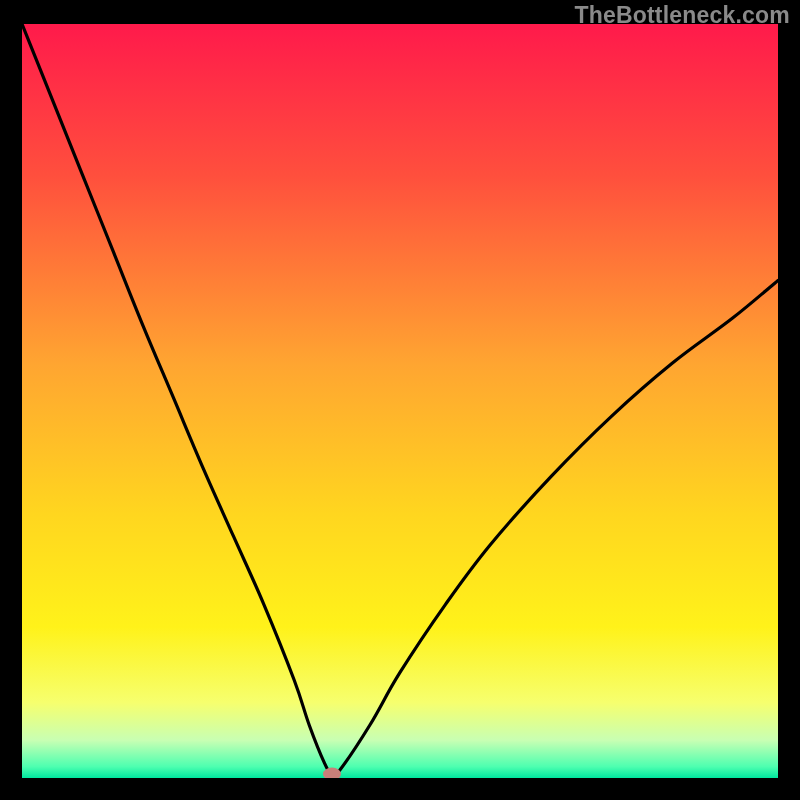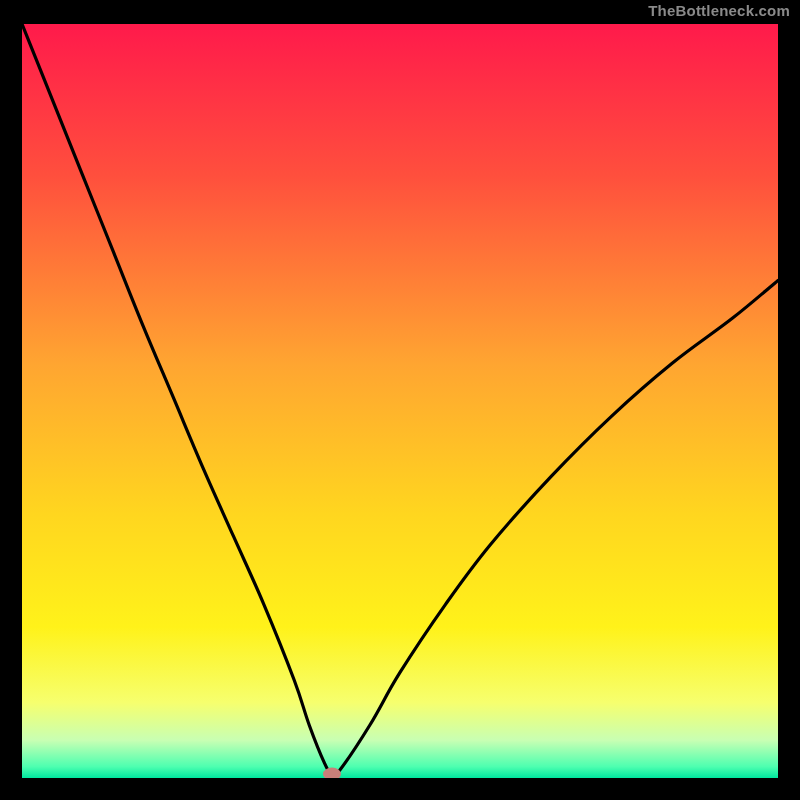--- a/index.html
+++ b/index.html
@@ -45,21 +45,21 @@
     width: 18px;
     height: 13px;
     border-radius: 50%;
     transform: translate(-50%, -50%);
   }
   .watermark {
     position: absolute;
     top: 2px;
     right: 10px;
     font-family: Arial, Helvetica, sans-serif;
-    font-size: 15px;
+    font-size: 23px;
     font-weight: 600;
     color: #8a8a8a;
     letter-spacing: 0.2px;
   }
 </style>
 </head>
 <body>
 
 <div class="frame">
   <div class="plot">

